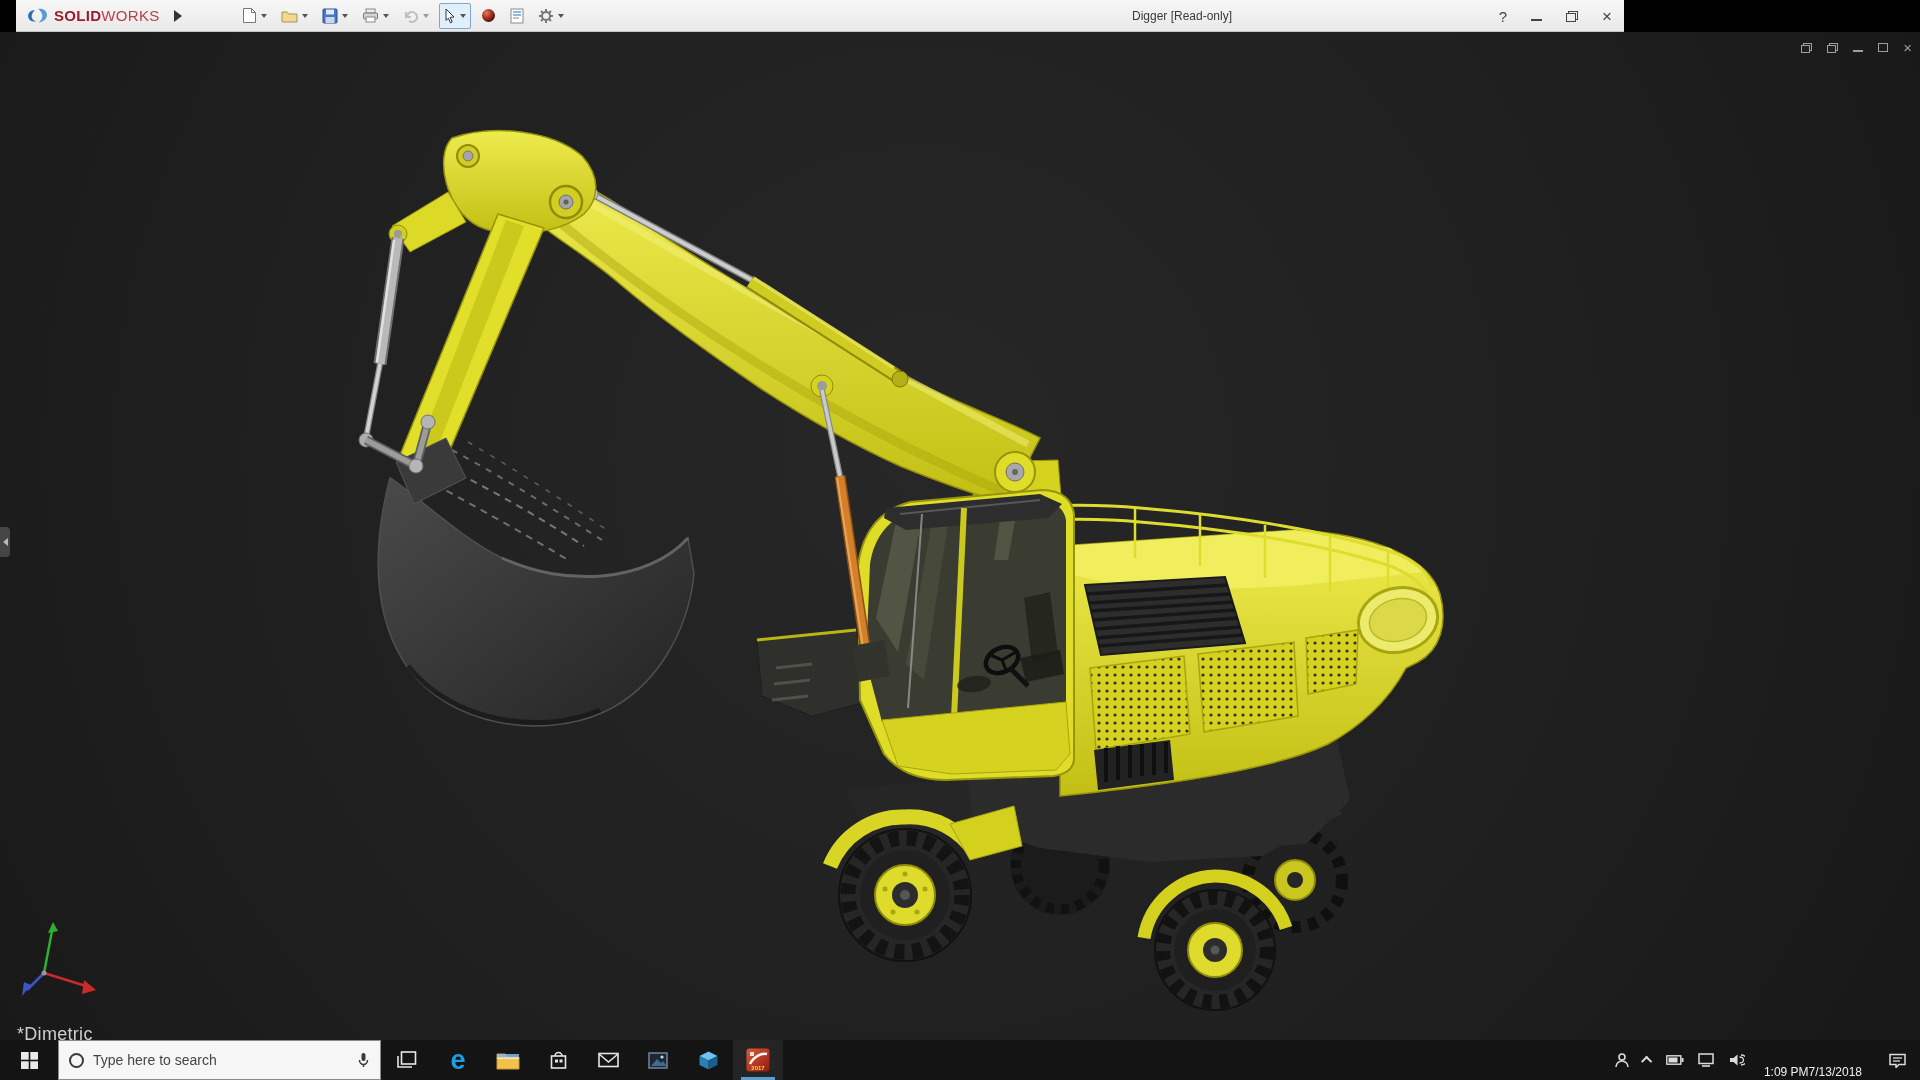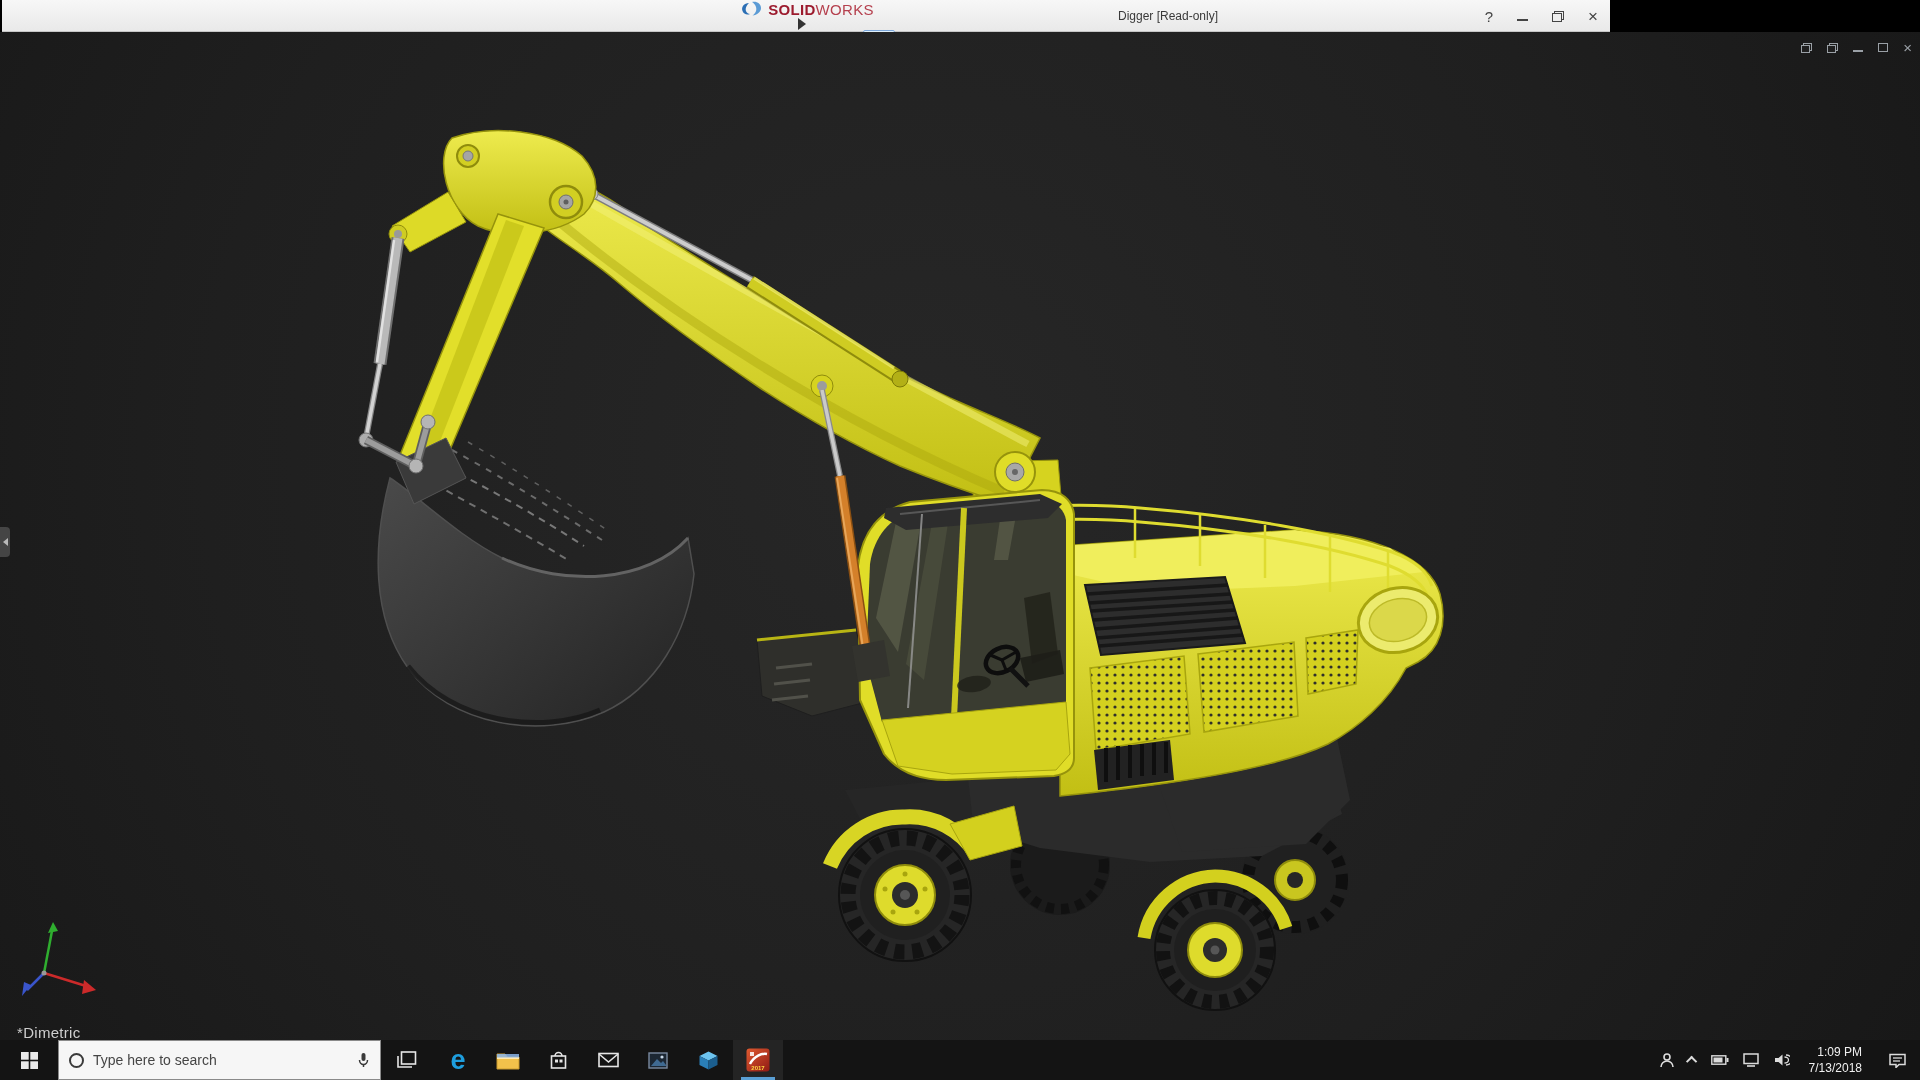--- a/index.html
+++ b/index.html
@@ -1,23 +1,23 @@
 <!DOCTYPE html>
 <html><head>
 <meta charset="utf-8">
 <style>
   * { margin:0; padding:0; box-sizing:border-box; }
   html,body { width:1920px; height:1080px; overflow:hidden; background:#000;
               font-family:"Liberation Sans","DejaVu Sans",sans-serif; }
   #stage { position:relative; width:1920px; height:1080px; user-select:none; }
 
   
-  .titlebar { position:absolute; top:0; left:2px; width:1608px; height:32px;
+  .titlebar { position:absolute; top:0; left:16px; width:1608px; height:32px;
     background:linear-gradient(#f7f7f7,#e9e9e9); border-bottom:1px solid #c6c6c6;
-    display:flex; align-items:center;flex-direction:column; }
+    display:flex; align-items:center; }
   .brand { display:flex; align-items:center; gap:4px; padding:0 8px 0 10px; }
   .brand-solid { font-size:15px; font-weight:700; color:#9c1b2e; letter-spacing:.3px; }
   .brand-works { font-size:15px; font-weight:400; color:#b5404e; letter-spacing:.3px; }
   .menu-arrow { width:0; height:0; border-top:6px solid transparent; border-bottom:6px solid transparent;
     border-left:8px solid #333; margin:0 14px 0 6px; }
   .tb-icons { display:flex; align-items:center; gap:6px; }
   .tbtn { display:flex; align-items:center; height:26px; padding:0 4px; border-radius:2px; }
   .tbtn.disabled { opacity:.55; }
   .tbtn.active { background:#dff0fb; border:1px solid #7da7d9; }
   .caret { width:0; height:0; border-left:3.5px solid transparent; border-right:3.5px solid transparent;
@@ -39,42 +39,42 @@
   .vic-restore { position:relative; width:11px; height:10px; }
   .vic-restore::before { content:''; position:absolute; top:0; right:0; width:7px; height:6px; border:1.3px solid #9aa0a6; }
   .vic-restore::after  { content:''; position:absolute; bottom:0; left:0; width:7px; height:6px; border:1.3px solid #9aa0a6; background:#1f1f1f; }
   .vic-min { width:10px; height:8px; border-bottom:2px solid #9aa0a6; }
   .vic-max { width:10px; height:9px; border:1.3px solid #9aa0a6; }
   .vic-close { color:#9aa0a6; font-size:15px; line-height:1; }
   .flyout-tab { position:absolute; left:0; top:495px; width:10px; height:30px;
     background:#454545; border-radius:0 4px 4px 0; display:flex; align-items:center; justify-content:center; }
   .flyout-tab i { width:0; height:0; border-top:4px solid transparent; border-bottom:4px solid transparent;
     border-right:5px solid #b9b9b9; }
-  .view-label { position:absolute; left:17px; top:992px; font-size:15px; color:#cfcfcf; letter-spacing:.3px; }
+  .view-label { position:absolute; left:17px; top:992px; font-size:18px; color:#cfcfcf; letter-spacing:.3px; }
 
   
   .taskbar { position:absolute; bottom:0; left:0; width:1920px; height:40px; background:#141414;
     display:flex; align-items:stretch; }
   .tk-btn { display:flex; align-items:center; justify-content:center; }
   .start { width:58px; }
   .searchbox { width:323px; background:#f6f6f6; border:1px solid #8a8a8a; display:flex; align-items:center; padding:0 10px; gap:9px;justify-content:center; }
   .cortana-ring { width:15px; height:15px; border:2px solid #3a3a3a; border-radius:50%; flex:0 0 auto; }
   .search-input { flex:1; border:none; outline:none; background:transparent; font-size:14px; color:#222;
     font-family:"Liberation Sans","DejaVu Sans",sans-serif; }
   .search-input::placeholder { color:#454545; }
   .taskview { width:52px; }
   .appslot { width:50px; position:relative; }
   .appslot.running { background:rgba(255,255,255,.07); }
   .appslot.running::after { content:''; position:absolute; bottom:0; left:8px; right:8px; height:3px; background:#5a9fd4; }
   .edge-e { font-size:27px; font-weight:700; color:#1e9ede; line-height:1; }
   .tray { margin-left:auto; display:flex; align-items:stretch; }
   .tray .tk-btn { padding:0 7px; }
   .chev { width:8px; height:8px; border-left:2px solid #dcdcdc; border-top:2px solid #dcdcdc;
     transform:rotate(45deg) translateY(2px); }
-  .clock { display:flex; flex-direction:column; justify-content:center; align-items:flex-end;
+  .clock { display:flex; justify-content:center; align-items:flex-end;
     color:#f0f0f0; font-size:12px; line-height:1.35; padding:0 12px; }
   .action { width:46px; }
   svg { display:block; }
 </style>
 </head>
 <body>
 
 <div id="stage">
 
   <div class="titlebar">

